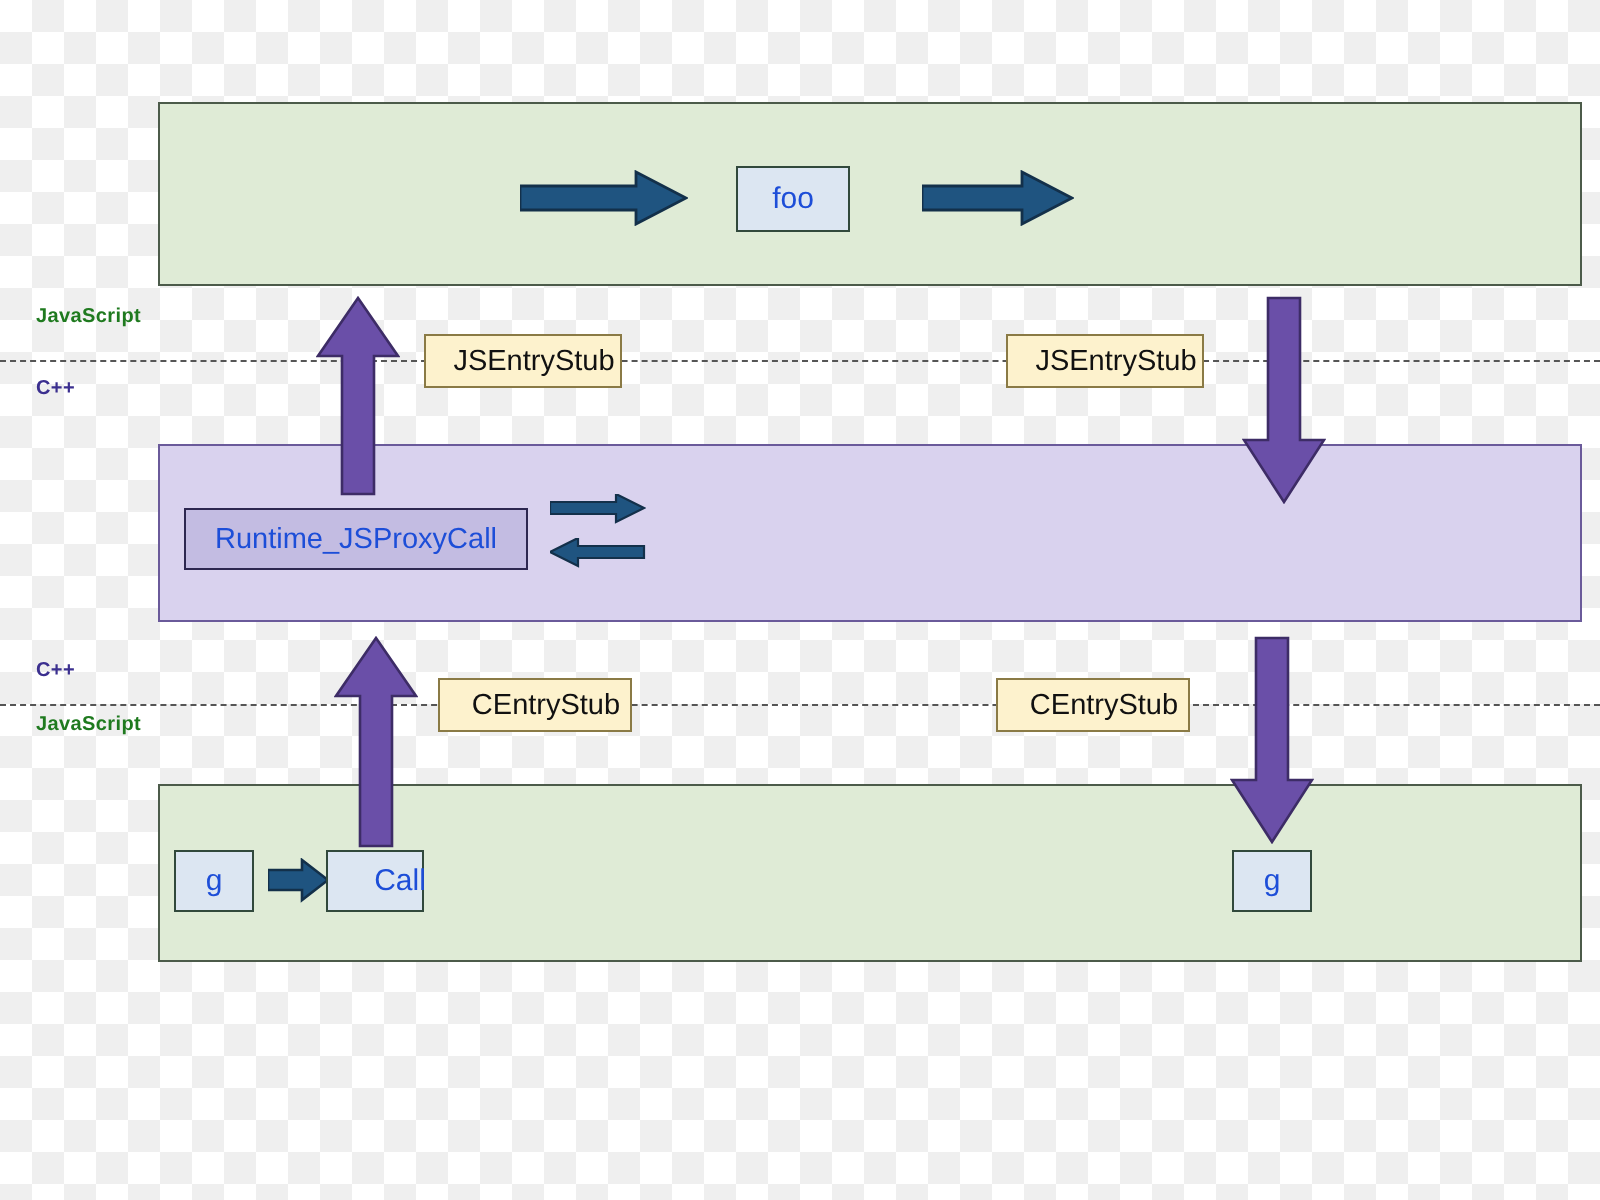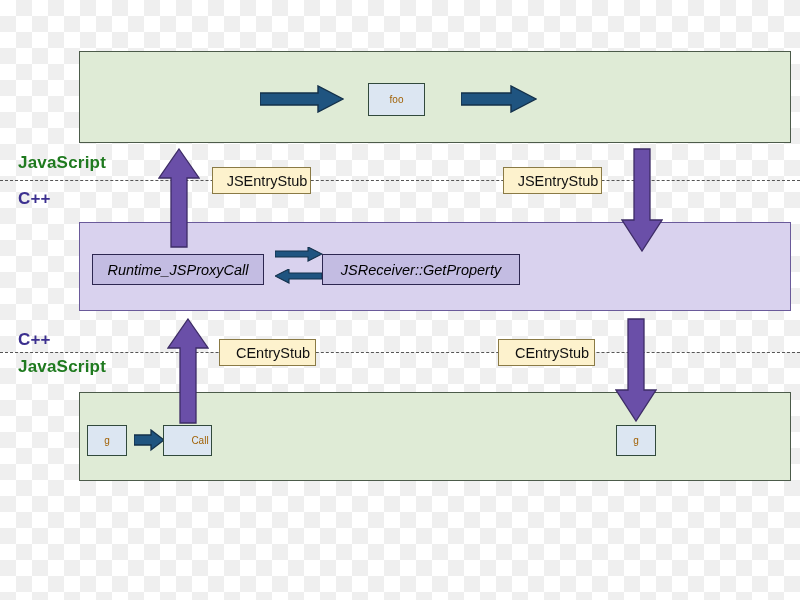--- a/index.html
+++ b/index.html
@@ -34,21 +34,21 @@
     border: 1px solid #4c5b4a;
   }
   .band-cpp {
     background: #d9d2ee;
     border: 1px solid #6a5a9a;
   }
 
   
   .layer-label {
     position: absolute;
-    font-size: 17px;
+    font-size: 10px;
     font-weight: bold;
     letter-spacing: 0.2px;
     white-space: nowrap;
   }
   .layer-js { color: #1f7a1f; }
   .layer-cpp { color: #3b2f8f; font-weight: bold; }
 
   
   .boundary {
     position: absolute;
@@ -72,41 +72,40 @@
     white-space: nowrap;
     padding-left: 11px;
   }
 
   
   .jsbox {
     position: absolute;
     box-sizing: border-box;
     background: #dce6f2;
     border: 1.5px solid #31493c;
-    font-size: 10px;
-    color: #a16207;
+    font-size: 15px;
+    color: #1d4ed8;
     display: flex;
     align-items: center;
     justify-content: center;
     white-space: nowrap;
   }
 
   
   .cppbox {
     position: absolute;
     box-sizing: border-box;
     background: #c3bce2;
     border: 1.5px solid #2d2750;
     font-size: 14.5px;
-    color: #000000;
+    color: #1d4ed8;
     display: flex;
     align-items: center;
     justify-content: center;
     white-space: nowrap;
-    font-style: italic;
   }
 
   
   .arrow {
     position: absolute;
   }
   .arrow svg { display: block; }
 </style>
 </head>
 <body>
@@ -171,21 +170,20 @@
       <polygon points="0,4 33,4 33,0 47,7 33,14 33,10 0,10" fill="#1f5480" stroke="#13304a" stroke-width="1.1"></polygon>
     </svg>
   </div>
 
   <div class="arrow" style="left:275px; top:269px;">
     <svg width="48" height="15" viewBox="0 0 48 15">
       <polygon points="47,4 14,4 14,0 0,7 14,14 14,10 47,10" fill="#1f5480" stroke="#13304a" stroke-width="1.1"></polygon>
     </svg>
   </div>
 
-  <div class="cppbox" style="left:322px; top:254px; width:198px; height:31px;">JSReceiver::GetProperty</div>
 
   <div class="arrow" style="left:167px; top:318px;">
     <svg width="42" height="106" viewBox="0 0 42 106">
       <polygon points="21,1 41,30 29,30 29,105 13,105 13,30 1,30" fill="#6a4fa8" stroke="#3d2c66" stroke-width="1.3"></polygon>
     </svg>
   </div>
 
   <div class="arrow" style="left:615px; top:318px;">
     <svg width="42" height="104" viewBox="0 0 42 104">
       <polygon points="13,1 29,1 29,72 41,72 21,103 1,72 13,72" fill="#6a4fa8" stroke="#3d2c66" stroke-width="1.3"></polygon>

